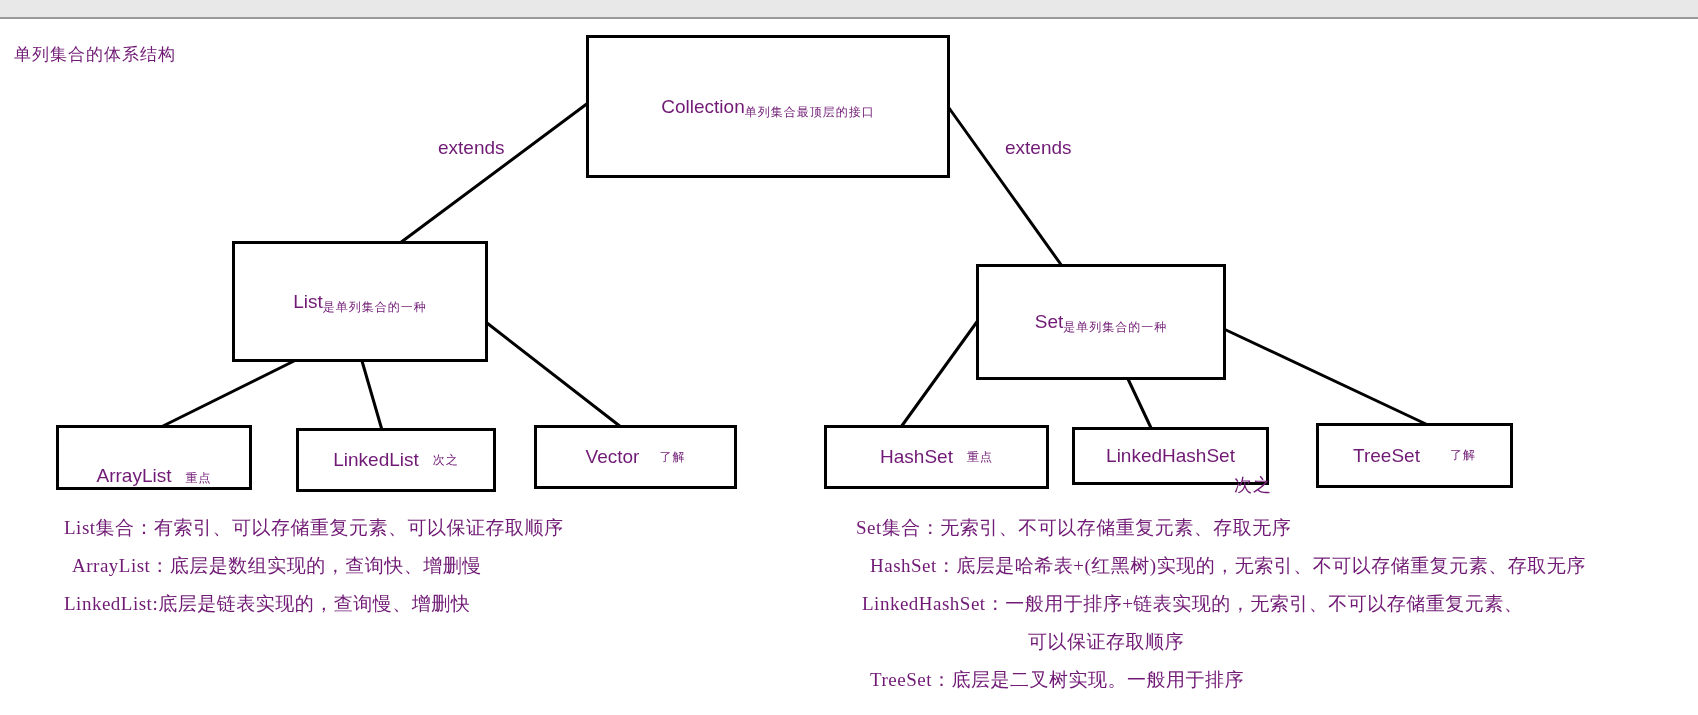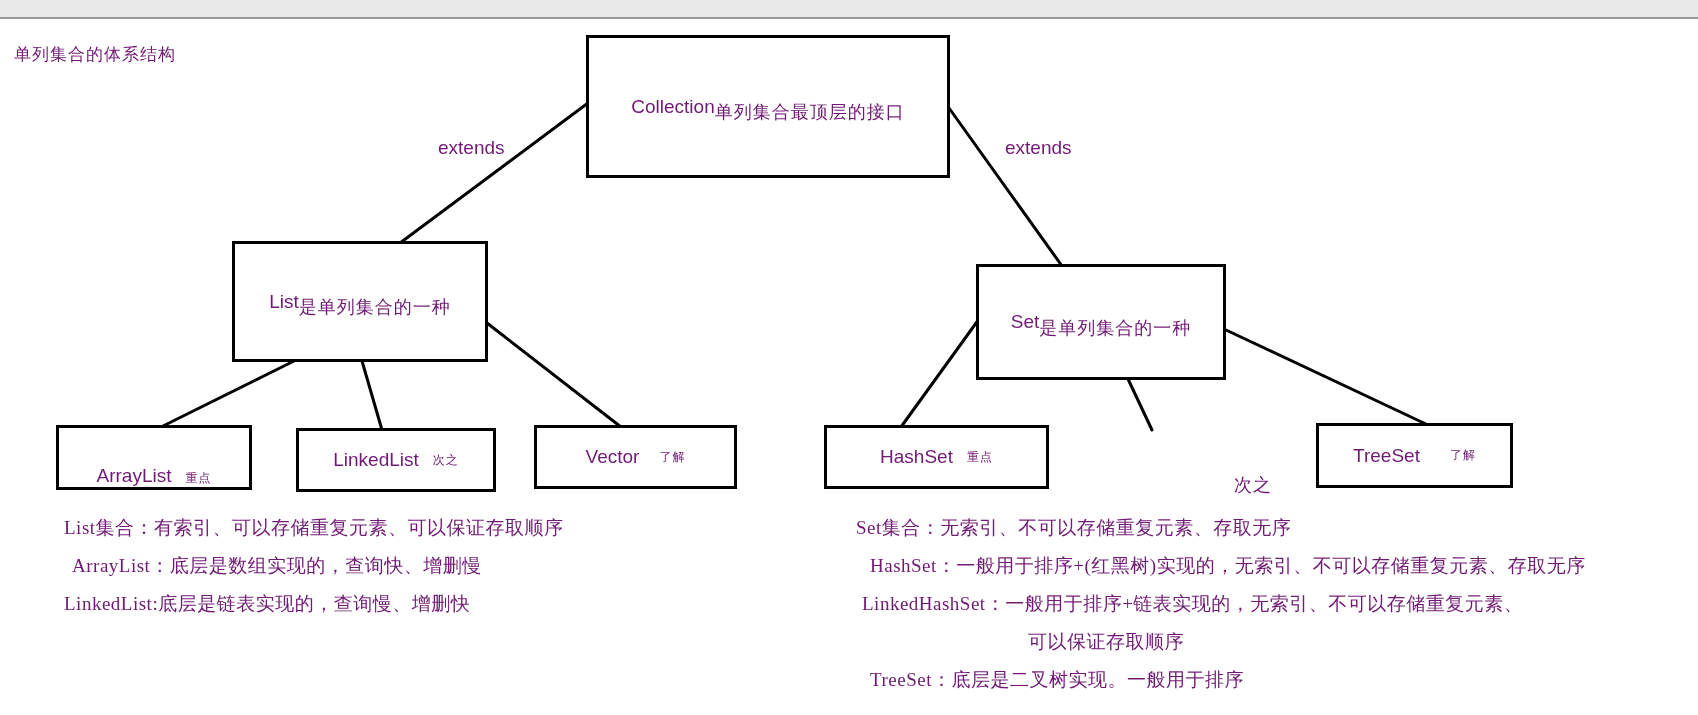--- a/index.html
+++ b/index.html
@@ -19,21 +19,21 @@
   .page-title { position:absolute; left:14px; top:26px; font-size:17px; letter-spacing:1px; }
 
   svg.connectors { position:absolute; left:0; top:0; pointer-events:none; }
   svg.connectors line { stroke:#000; stroke-width:3; stroke-linecap:round; }
 
   .node {
     position:absolute; background:#fff; border:3px solid #000;
     display:flex; flex-direction:row; align-items:center; justify-content:center;
   }
   .node-name { font-size:19px; }
-  .node-desc { font-size:18px; margin-top:11px; letter-spacing:1px; }
+  .node-desc { font-size:12px; margin-top:11px; letter-spacing:1px; }
 
   .node.collection { left:586px; top:18px;  width:364px; height:143px; }
   .node.list       { left:232px; top:224px; width:256px; height:121px; }
   .node.set        { left:976px; top:247px; width:250px; height:116px; }
 
   .node.leaf { flex-direction:row; gap:14px; }
   .node.leaf .tag { font-size:12px; letter-spacing:1px; }
   .node.arraylist     { left:56px;   top:408px; width:196px; height:65px;align-items:flex-end; }
   .node.linkedlist    { left:296px;  top:411px; width:200px; height:64px; }
   .node.vector        { left:534px;  top:408px; width:203px; height:64px; gap:20px; }
@@ -105,35 +105,38 @@
   <div class="node leaf vector">
     <span class="node-name">Vector</span>
     <span class="tag">了解</span>
   </div>
 
   <div class="node leaf hashset">
     <span class="node-name">HashSet</span>
     <span class="tag">重点</span>
   </div>
 
+  <div class="node leaf linkedhashset">
+    <span class="node-name">LinkedHashSet</span>
+  </div>
   <div class="floating-tag">次之</div>
 
   <div class="node leaf treeset">
     <span class="node-name">TreeSet</span>
     <span class="tag">了解</span>
   </div>
 
   <div class="notes left">
     <div class="note-line ind-xs">List集合：有索引、可以存储重复元素、可以保证存取顺序</div>
     <div class="note-line ind-sm">ArrayList：底层是数组实现的，查询快、增删慢</div>
     <div class="note-line ind-xs">LinkedList:底层是链表实现的，查询慢、增删快</div>
   </div>
 
   <div class="notes right">
     <div class="note-line">Set集合：无索引、不可以存储重复元素、存取无序</div>
-    <div class="note-line ind-sm">HashSet：一般用于排序+(红黑树)实现的，无索引、不可以存储重复元素、存取无序</div>
+    <div class="note-line ind-sm">HashSet：底层是哈希表+(红黑树)实现的，无索引、不可以存储重复元素、存取无序</div>
     <div class="note-line ind-xs">LinkedHashSet：一般用于排序+链表实现的，无索引、不可以存储重复元素、</div>
     <div class="note-line ind-lg">可以保证存取顺序</div>
     <div class="note-line ind-sm">TreeSet：底层是二叉树实现。一般用于排序</div>
   </div>
 
   <div class="bottom-bar"></div>
 </div>
 
 </body></html>

